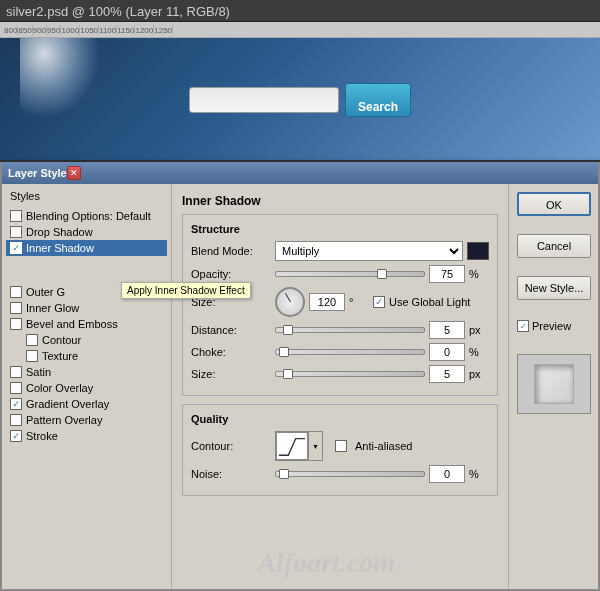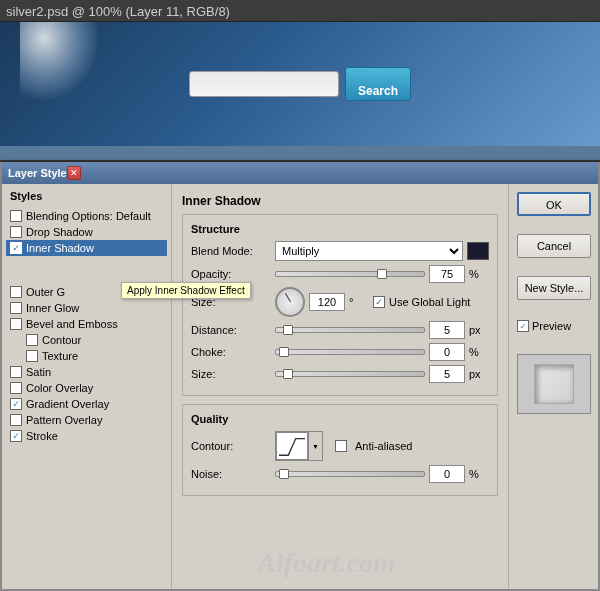--- a/index.html
+++ b/index.html
@@ -124,21 +124,21 @@
     
     .styles-panel {
       width: 170px;
       background: #d4d0c8;
       border-right: 1px solid #aaa;
       padding: 4px;
       flex-shrink: 0;
     }
     .styles-header {
       font-size: 11px;
-      font-weight: bold;
+      font-weight: normal;
       padding: 2px 4px;
       margin-bottom: 4px;
       color: #000;
     }
     .style-item {
       display: flex;
       align-items: center;
       padding: 2px 4px;
       font-size: 11px;
       cursor: pointer;
@@ -424,20 +424,34 @@
     }
   </style>
 </head>
 <body>
 
 <div class="ps-bar">
   <span>silver2.psd @ 100% (Layer 11, RGB/8)</span>
 </div>
 
 <div class="canvas-area">
+  <div class="canvas-ruler-top">
+    <div class="ruler-marks">
+      <div class="ruler-mark">800</div>
+      <div class="ruler-mark">850</div>
+      <div class="ruler-mark">900</div>
+      <div class="ruler-mark">950</div>
+      <div class="ruler-mark">1000</div>
+      <div class="ruler-mark">1050</div>
+      <div class="ruler-mark">1100</div>
+      <div class="ruler-mark">1150</div>
+      <div class="ruler-mark">1200</div>
+      <div class="ruler-mark">1250</div>
+    </div>
+  </div>
   <div class="canvas-content">
     <div class="search-widget">
       <div class="search-input"></div>
       <button class="search-btn">Search</button>
     </div>
   </div>
 </div>
 
 <div class="dialog-overlay">
   <div class="dialog-titlebar">

